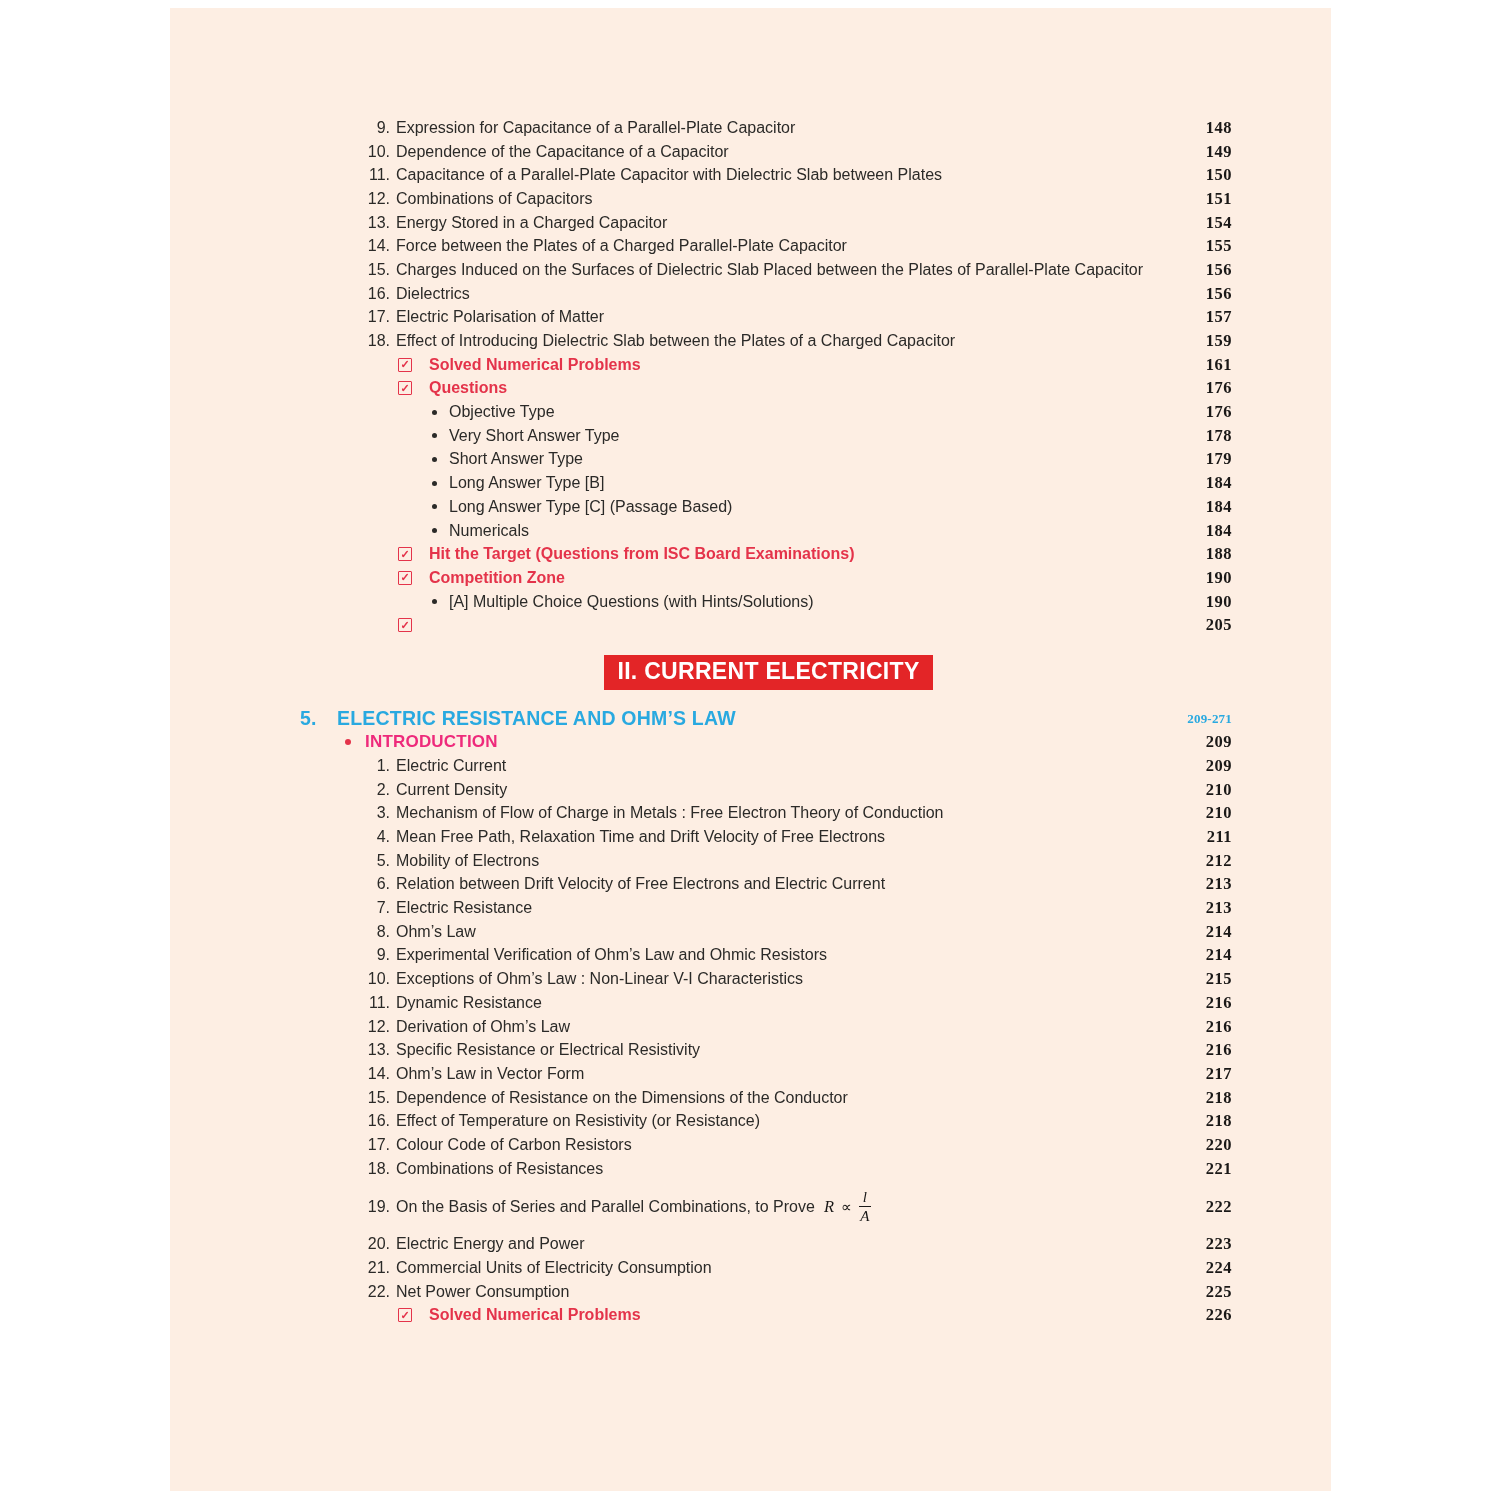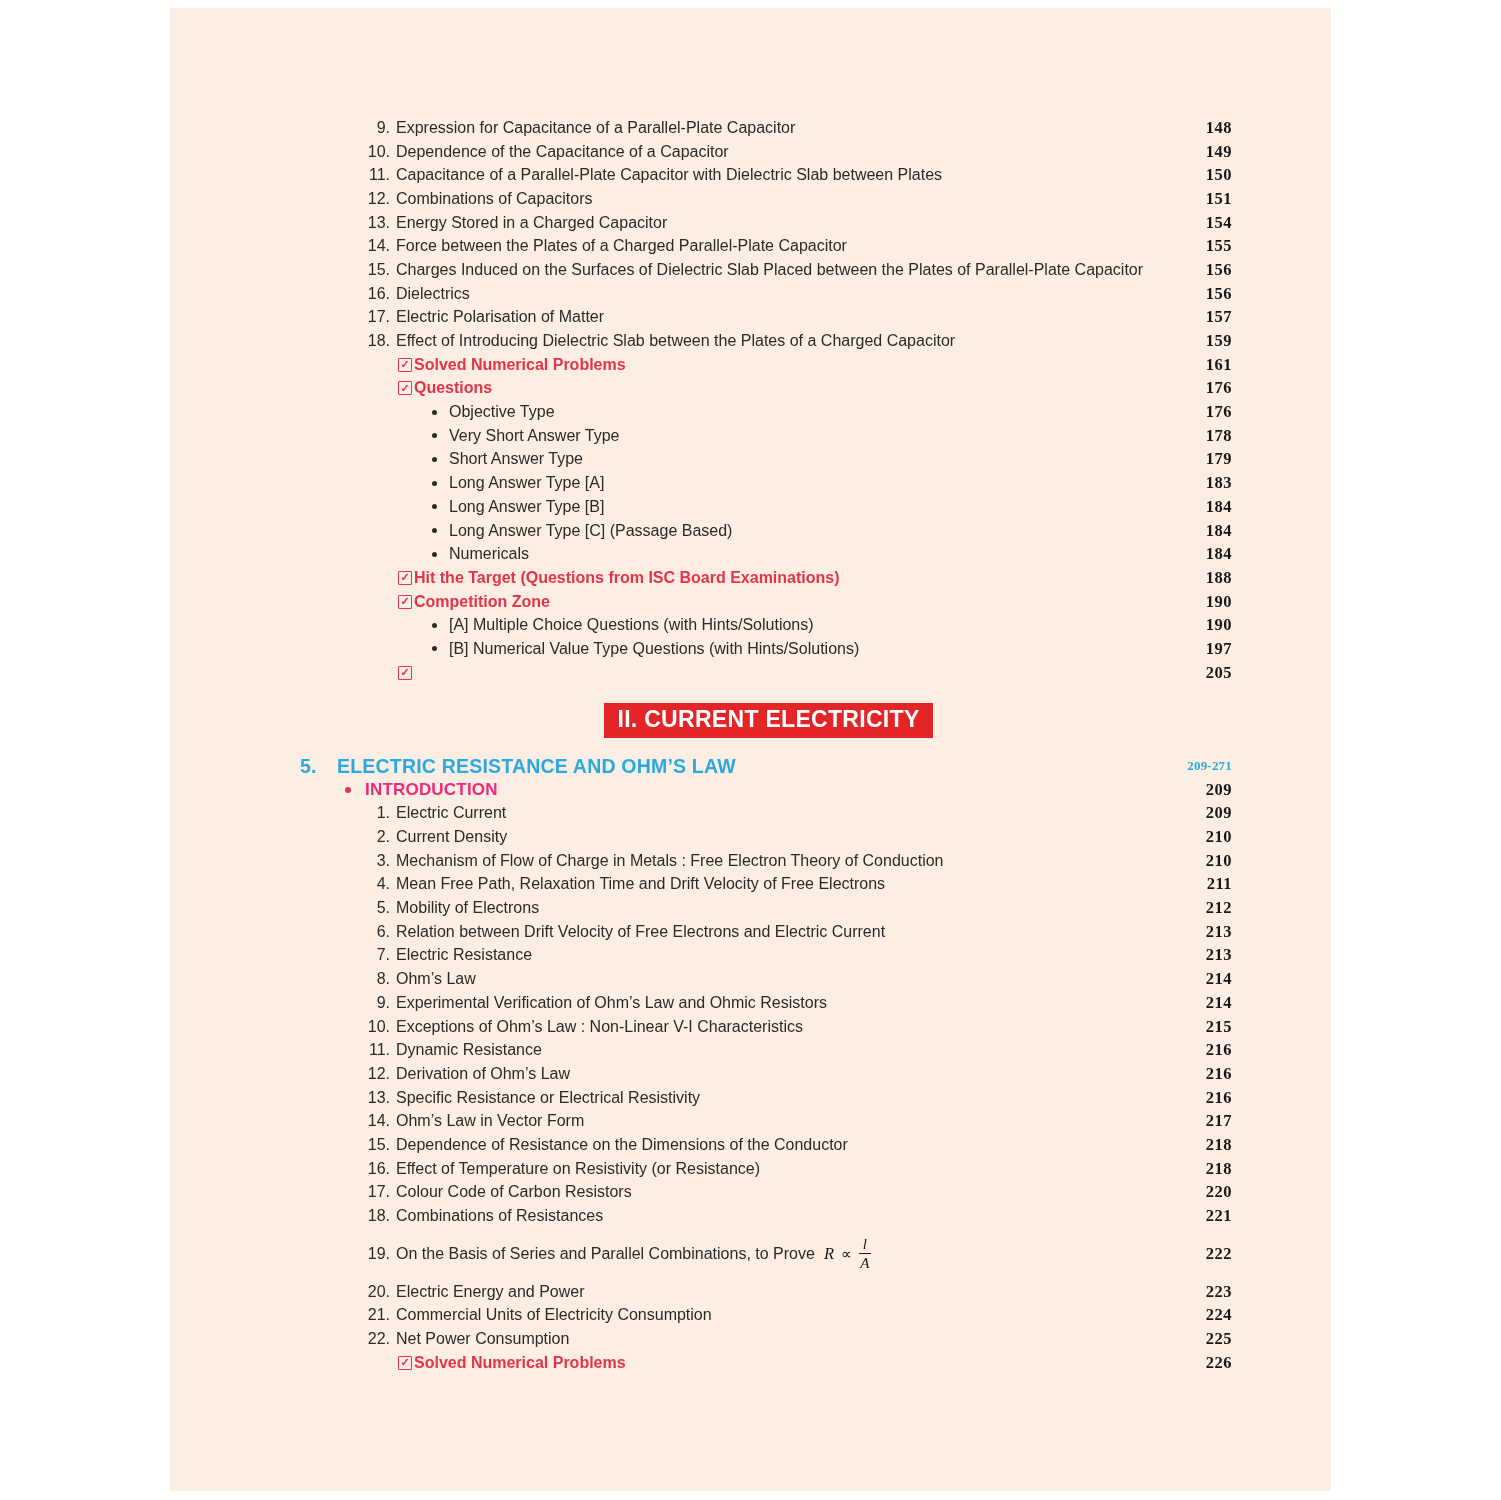--- a/index.html
+++ b/index.html
@@ -23,21 +23,21 @@
   .row{display:flex;align-items:center;height:23.7px;padding-right:99px;font-size:16px;color:var(--text);}
   .row .page-num{margin-left:auto;font-family:"Liberation Serif",serif;font-weight:bold;font-size:16.5px;color:var(--num);letter-spacing:.5px;}
 
   
   .row.item .num{flex:0 0 220px;text-align:right;white-space:nowrap;}
   .row.item .text{margin-left:6px;white-space:nowrap;}
 
   
   .row.checkbox{color:var(--accent-red);font-weight:bold;}
   .row.checkbox .cbx{flex:0 0 auto;margin-left:228px;width:14px;height:14px;border:1.6px solid var(--accent-red);display:inline-flex;align-items:center;justify-content:center;font-size:11px;line-height:1;color:var(--accent-red);border-radius:1px;}
-  .row.checkbox .text{margin-left:2px;white-space:nowrap;}
+  .row.checkbox .text{margin-left:17px;white-space:nowrap;}
 
   
   .row.bullet .blt{flex:0 0 auto;margin-left:262px;width:5px;height:5px;border-radius:50%;background:var(--text);}
   .row.bullet .text{margin-left:12px;white-space:nowrap;}
 
   
   .banner-wrap{margin-top:18px;text-align:center;padding-left:36px;}
   .banner{display:inline-block;background:var(--banner-red);color:#ffffff;font-weight:bold;font-size:23px;letter-spacing:.3px;padding:3px 13px 5px 13px;}
 
   
@@ -136,25 +136,20 @@
           <span class="text">Very Short Answer Type</span>
           <span class="page-num">178</span>
         </div>
         <div class="row bullet">
           <span class="blt"></span>
           <span class="text">Short Answer Type</span>
           <span class="page-num">179</span>
         </div>
         <div class="row bullet">
           <span class="blt"></span>
-          <span class="text">Long Answer Type [A]</span>
-          <span class="page-num">183</span>
-        </div>
-        <div class="row bullet">
-          <span class="blt"></span>
           <span class="text">Long Answer Type [B]</span>
           <span class="page-num">184</span>
         </div>
         <div class="row bullet">
           <span class="blt"></span>
           <span class="text">Long Answer Type [C] (Passage Based)</span>
           <span class="page-num">184</span>
         </div>
         <div class="row bullet">
           <span class="blt"></span>
@@ -168,25 +163,20 @@
         </div>
         <div class="row checkbox">
           <span class="cbx">✓</span>
           <span class="text">Competition Zone</span>
           <span class="page-num">190</span>
         </div>
         <div class="row bullet">
           <span class="blt"></span>
           <span class="text">[A] Multiple Choice Questions (with Hints/Solutions)</span>
           <span class="page-num">190</span>
-        </div>
-        <div class="row bullet">
-          <span class="blt"></span>
-          <span class="text">[B] Numerical Value Type Questions (with Hints/Solutions)</span>
-          <span class="page-num">197</span>
         </div>
         <div class="row checkbox">
           <span class="cbx">✓</span>
           <span class="page-num">205</span>
         </div>
       </div>
 
     <div class="banner-wrap">
       <span class="banner">II. CURRENT ELECTRICITY</span>
     </div>

